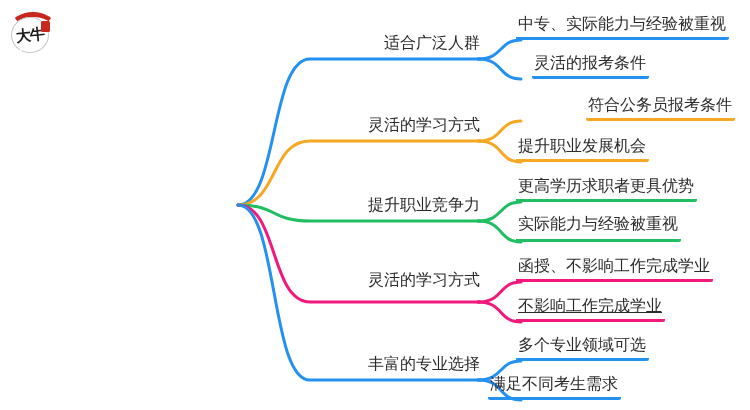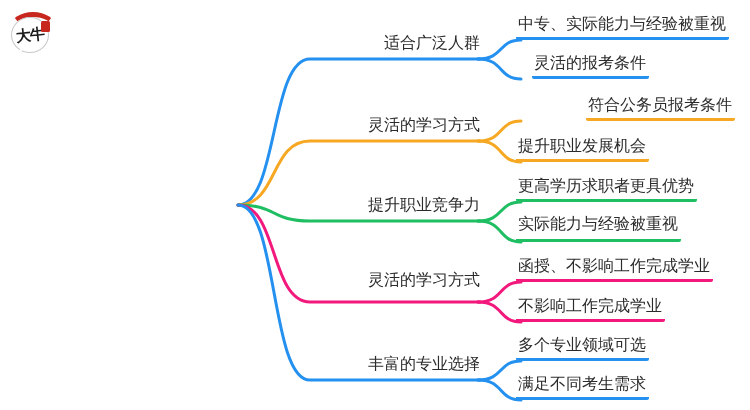--- a/index.html
+++ b/index.html
@@ -96,19 +96,19 @@
       <div class="leaf-label" style="left: 516px; top: 12px; border-bottom-color: rgb(36, 144, 239);">中专、实际能力与经验被重视</div>
       <div class="leaf-label" style="left: 532px; top: 51px; border-bottom-color: rgb(36, 144, 239);">灵活的报考条件</div>
       <div class="branch-label" style="left: 310px; width: 170px; top: 113px;">灵活的学习方式</div>
       <div class="leaf-label" style="left: 538px; top: 93px; border-bottom-color: rgb(247, 168, 35); margin-left: 48px;">符合公务员报考条件</div>
       <div class="leaf-label" style="left: 516px; top: 134px; border-bottom-color: rgb(247, 168, 35);">提升职业发展机会</div>
       <div class="branch-label" style="left: 310px; width: 170px; top: 193px;">提升职业竞争力</div>
       <div class="leaf-label" style="left: 516px; top: 174px; border-bottom-color: rgb(31, 190, 99);">更高学历求职者更具优势</div>
       <div class="leaf-label" style="left: 516px; top: 214px; border-bottom-color: rgb(31, 190, 99); font-family: Liberation Mono, monospace;">实际能力与经验被重视</div>
       <div class="branch-label" style="left: 310px; width: 170px; top: 268px;">灵活的学习方式</div>
       <div class="leaf-label" style="left: 516px; top: 254px; border-bottom-color: rgb(242, 24, 124);">函授、不影响工作完成学业</div>
-      <div class="leaf-label" style="left: 516px; top: 294px; border-bottom-color: rgb(242, 24, 124);">不影响工作完成学业</div>
+      <div class="leaf-label" style="left: 516px; top: 294px; border-bottom-color: rgb(242, 24, 124); text-decoration: underline;">不影响工作完成学业</div>
       <div class="branch-label" style="left: 310px; width: 170px; top: 352px;">丰富的专业选择</div>
       <div class="leaf-label" style="left: 516px; top: 333px; border-bottom-color: rgb(36, 144, 239);">多个专业领域可选</div>
-      <div class="leaf-label" style="left: 516px; top: 372px; border-bottom-color: rgb(36, 144, 239);">满足不同考生需求</div>
+      <div class="leaf-label" style="left: 488px; top: 372px; border-bottom-color: rgb(36, 144, 239);">满足不同考生需求</div>
     </div>
 
 </div>
 
 </body></html>

